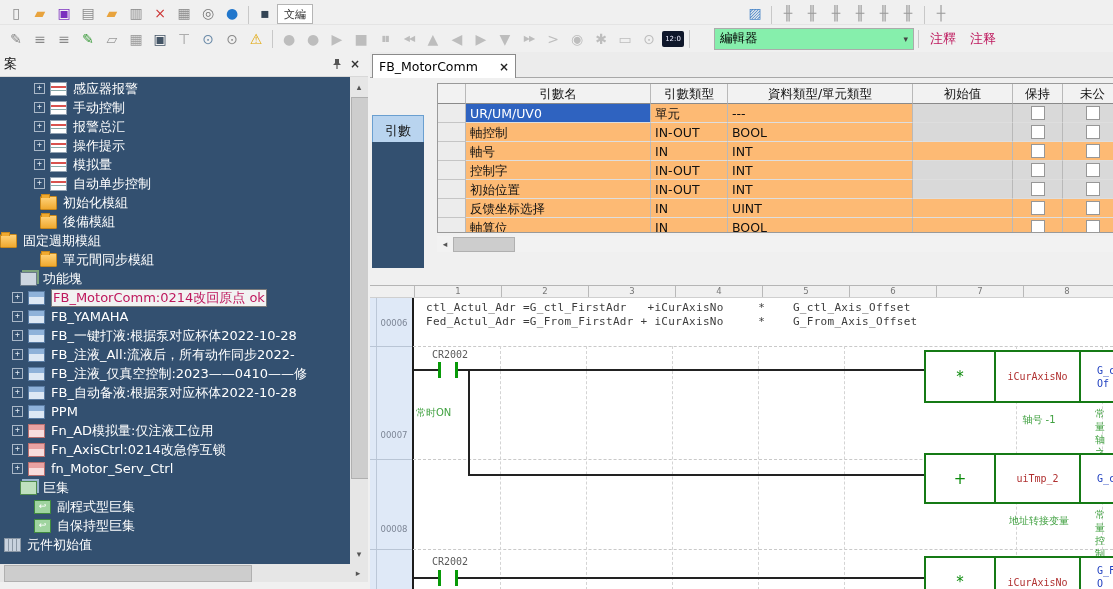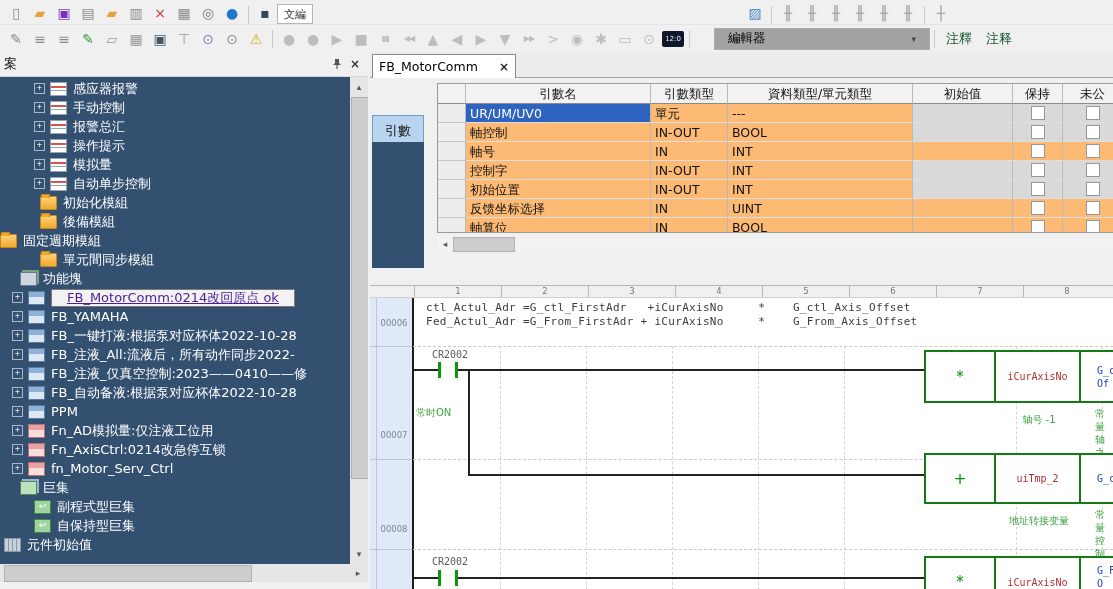--- a/index.html
+++ b/index.html
@@ -8,24 +8,24 @@
 
   
   .toolbar{position:absolute;left:0;top:0;width:1113px;height:52px;background:#f0f0f0;}
   .tb-row1{height:24px;overflow:hidden;display:flex;align-items:flex-end;padding-left:4px;border-bottom:1px solid #e4e4e4;}
   .tb-row2{height:27px;display:flex;align-items:center;padding-left:4px;}
   .tb-icon{display:inline-flex;width:24px;height:22px;align-items:center;justify-content:center;
            font-size:14px;flex:none;cursor:default;}
   .tb-icon.small{font-size:8px;letter-spacing:-1px;}
   .tb-sep{display:inline-block;width:1px;height:18px;background:#c8c8c8;margin:0 4px;flex:none;}
   .tb-space{display:inline-block;flex:none;}
-  .tb-combo{display:inline-flex;width:188px;height:20px;background:#a3a3a3;border:1px solid #ababab;
-            align-items:center;justify-content:space-between;padding:0 13px;font-size:12.5px;flex:none;}
+  .tb-combo{display:inline-flex;width:188px;height:20px;background:#86efac;border:1px solid #ababab;
+            align-items:center;justify-content:space-between;padding:0 5px;font-size:12.5px;flex:none;}
   .tb-combo .arr{color:#444;font-size:9px;}
-  .tb-btn{display:inline-block;padding:2px 7px;font-size:13px;color:#14532d;flex:none;}
+  .tb-btn{display:inline-block;padding:2px 7px;font-size:13px;color:#be185d;flex:none;}
   .tb-textbox{display:inline-flex;height:18px;border:1px solid #b5b5b5;background:#fff;align-items:center;
               padding:0 6px;font-size:11px;color:#333;flex:none;}
   .tb-timebox{display:inline-flex;width:22px;height:16px;background:#0f172a;color:#eef;border-radius:2px;
               font-size:7px;align-items:center;justify-content:center;flex:none;margin:0 1px;}
 
   
   .sidebar{position:absolute;left:0;top:52px;width:368px;height:537px;background:#f0f0f0;}
   .sb-title{height:24px;display:flex;align-items:center;background:#f0f0f0;font-size:13px;color:#111;
             padding:0 4px;border-bottom:1px solid #d8d8d8;}
   .sb-title .grow{flex:1;}
@@ -41,21 +41,21 @@
               border:1px solid #93a3b3;}
   .ico-folder{background:linear-gradient(#ffd27a,#f0a92f);border:1px solid #c9881c;border-radius:1px;}
   .ico-folder::before{content:"";position:absolute;left:0;top:-3px;width:7px;height:3px;background:#f0a92f;
               border:1px solid #c9881c;border-bottom:none;}
   .ico-fb{background:linear-gradient(#8fb2d9 0 5px,#dde8f4 5px);border:1px solid #5a7ca3;}
   .ico-fn{background:linear-gradient(#e9a2a2 0 5px,#f8dddd 5px);border:1px solid #b97070;}
   .ico-funcroot{background:#cdd6e0;border:1px solid #6a7a8a;box-shadow:2px -2px 0 #7da37d;}
   .ico-macroroot{background:#bfe0bf;border:1px solid #4f8a4f;box-shadow:2px -2px 0 #9ab4cf;}
   .ico-macrosub{background:#9fd49f;border:1px solid #3f8a3f;color:#fff;font:9px/11px sans-serif;text-align:center;}
   .ico-grid{background:repeating-linear-gradient(90deg,#c8d2de 0 3px,#8a97a5 3px 4px),#c8d2de;border:1px solid #8a97a5;}
-  .tree-item.sel .lbl{background:#f2f2f2;color:#4c1d95;border:1px solid #7a7a7a;padding:0 15px;height:16px;line-height:16px;text-decoration:underline;}
+  .tree-item.sel .lbl{background:#f2f2f2;color:#be185d;border:1px solid #7a7a7a;padding:0 1px;height:16px;line-height:16px;}
   .vscroll{position:absolute;right:0;top:0;width:18px;bottom:0;background:#e6e6e6;}
   .vscroll .a{position:absolute;left:0;width:18px;height:16px;color:#555;font-size:9px;text-align:center;line-height:16px;}
   .vscroll .thumb{position:absolute;left:1px;width:16px;background:#cdcdcd;border:1px solid #b0b0b0;}
   .sb-hscroll{position:relative;height:18px;background:#e6e6e6;}
   .sb-hscroll .thumb{position:absolute;left:4px;top:1px;width:246px;height:15px;background:#cdcdcd;border:1px solid #b0b0b0;}
   .sb-hscroll .a{position:absolute;right:2px;top:0;width:16px;height:18px;color:#555;font-size:9px;text-align:center;line-height:18px;}
 
   
   .main{position:absolute;left:370px;top:52px;width:743px;height:537px;background:#f0f0f0;}
   .tabbar{position:relative;height:25px;background:#ececec;border-bottom:1px solid #a8a8a8;}

